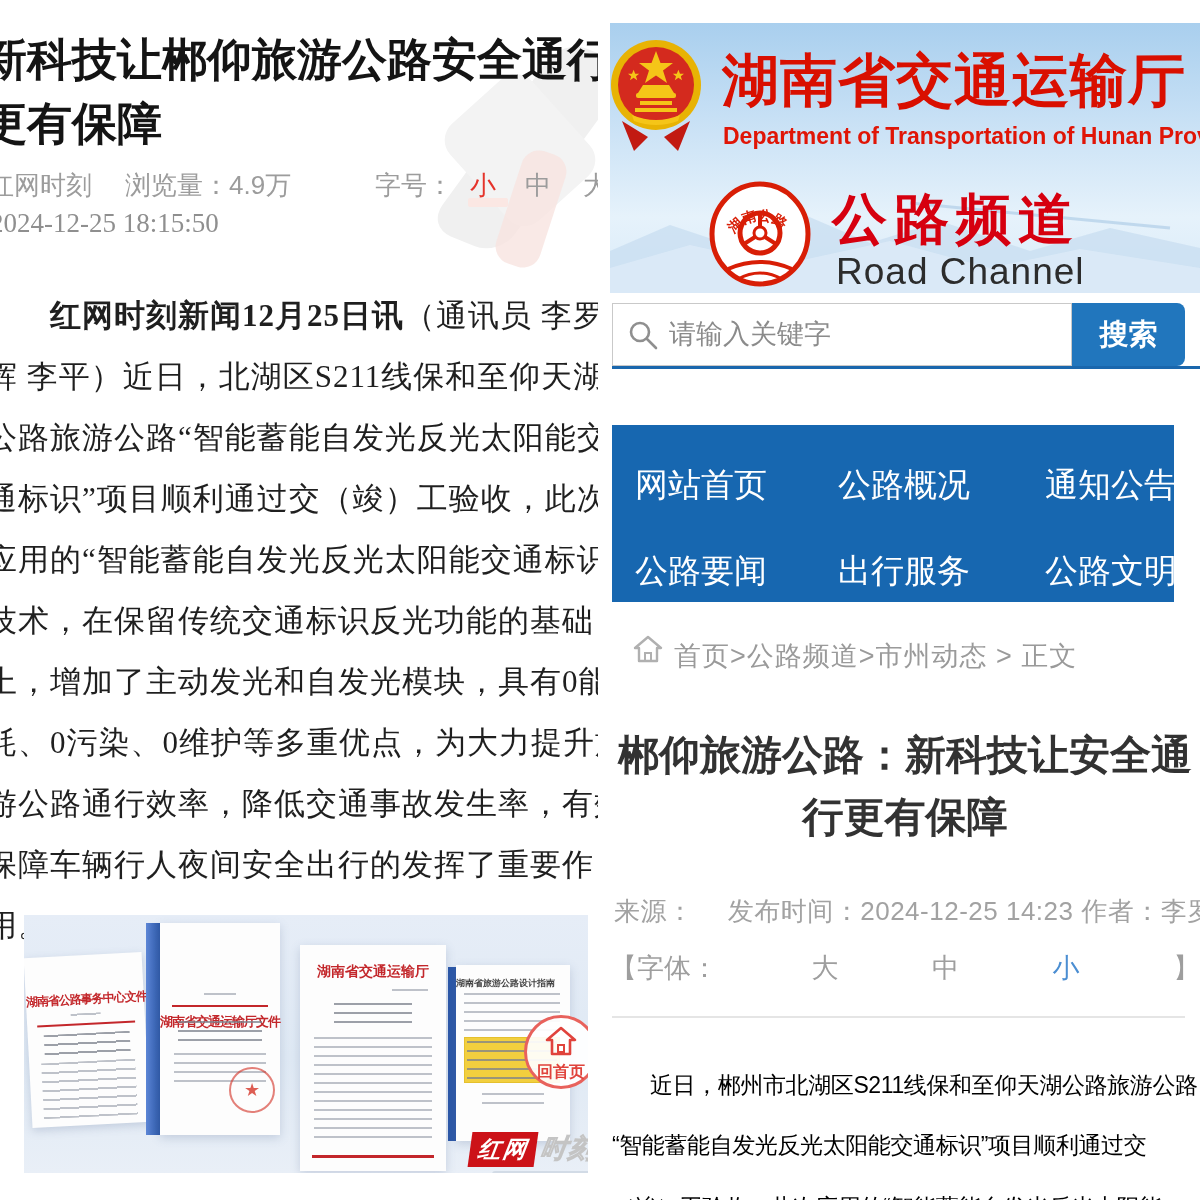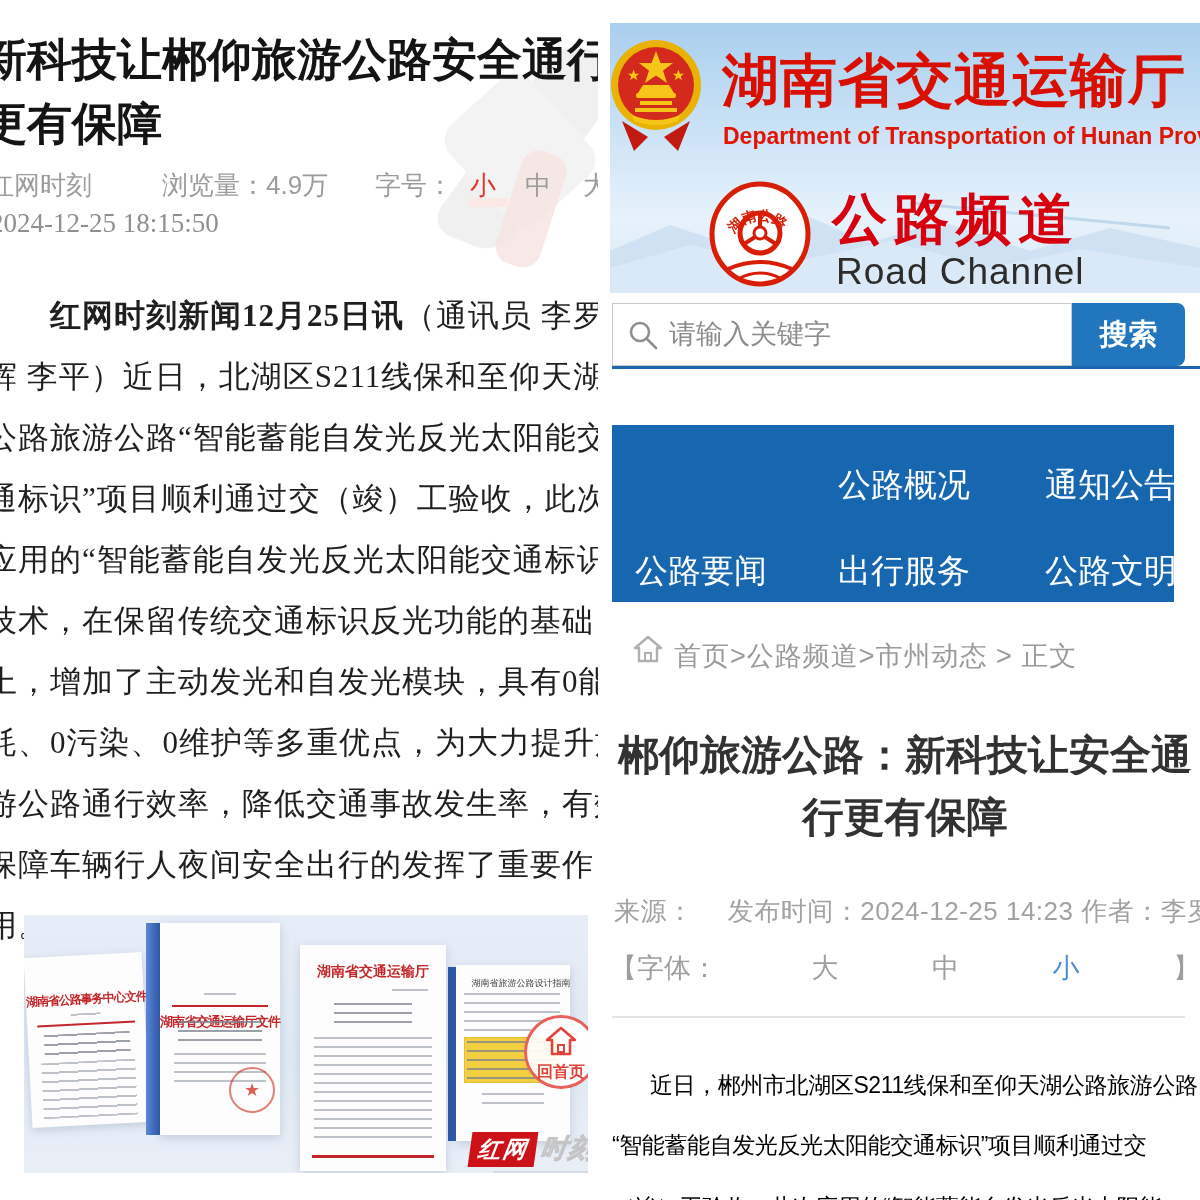--- a/index.html
+++ b/index.html
@@ -18,21 +18,21 @@
            font-family:"Liberation Serif","DejaVu Serif",serif; }
   .lead { font-weight:bold; }
   .fs-small { color:#e5332a; }
   .fs-underline { position:absolute; left:468px; top:198px; width:40px; height:9px; background:#fbe7e3; border-radius:2px; }
 
   
   #montage { position:absolute; left:24px; top:915px; width:564px; height:258px; overflow:hidden;
              background:linear-gradient(180deg,#e6edf7 0%,#dfe9f4 55%,#e9eff7 100%); }
   .doc { position:absolute; background:#fdfdfd; box-shadow:0 3px 9px rgba(90,110,150,.25); }
   .doc-title-red { position:absolute; width:100%; text-align:center; color:#c3272b; font-weight:bold; white-space:nowrap; }
-  .doc-title-dark { position:absolute; width:100%; text-align:center; color:#444; font-weight:normal; white-space:nowrap;margin-left:8px; }
+  .doc-title-dark { position:absolute; width:100%; text-align:left; color:#444; font-weight:bold; white-space:nowrap; }
   .rule-red { position:absolute; background:#c3272b; height:2px; }
   .microlines { position:absolute; background:repeating-linear-gradient(180deg,#a9aeb8 0,#a9aeb8 2px,transparent 2px,transparent 9px); opacity:.75; }
   .microlines.dark { background:repeating-linear-gradient(180deg,#7c818c 0,#7c818c 2px,transparent 2px,transparent 9px); }
   .spine { position:absolute; background:linear-gradient(90deg,#5d86d6,#2b57a7); }
   .stamp { position:absolute; width:46px; height:46px; border:2px solid rgba(212,52,40,.62); border-radius:50%;
            display:flex; align-items:center; justify-content:center; color:rgba(212,52,40,.8); font-size:18px; }
   .hl-yellow { position:absolute; background:#f2cf3e;
            box-shadow:inset 0 0 0 1px rgba(210,170,20,.4); }
   #back-home-badge { position:absolute; left:500px; top:100px; width:74px; height:74px; border-radius:50%;
            background:rgba(255,255,255,.93); border:3px solid #e8625c; text-align:center; }
@@ -79,21 +79,21 @@
 <div id="left-page">
 
   <div class="wm" style="left:492px;top:35px;width:78px;height:225px;background:#f0f0f0;transform:rotate(22deg) skewX(-14deg);border-radius:26px;"></div>
   <div class="wm" style="left:455px;top:95px;width:130px;height:110px;background:#f3f3f3;transform:rotate(48deg);border-radius:22px;"></div>
   <div class="wm" style="left:508px;top:150px;width:46px;height:118px;background:#f7e4e0;transform:rotate(18deg);border-radius:18px;opacity:.8;"></div>
 
   <div class="l-title" style="top:30px;">新科技让郴仰旅游公路安全通行</div>
   <div class="l-title" style="top:94px;">更有保障</div>
 
   <div class="l-meta" style="left:-12px;">红网时刻</div>
-  <div class="l-meta" style="left:125px;margin-left:37px;">浏览量：4.9万</div>
+  <div class="l-meta" style="left:125px;">浏览量：4.9万</div>
   <div class="l-meta" style="left:375px;">字号：</div>
   <div class="l-meta fs-small" style="left:470px;">小</div>
   <div class="fs-underline"></div>
   <div class="l-meta" style="left:525px;">中</div>
   <div class="l-meta" style="left:583px;">大</div>
 
   <div class="l-date">2024-12-25 18:15:50</div>
 
   <div class="lbody" style="top:295px;padding-left:64px;"><span class="lead">红网时刻新闻12月25日讯</span><span>（通讯员 李罗辉</span></div>
   <div class="lbody" style="top:356px;">辉 李平）近日，北湖区S211线保和至仰天湖</div>
@@ -211,20 +211,21 @@
       <svg class="abs" style="left:14px;top:15px;" width="32" height="32" viewBox="0 0 32 32">
         <circle cx="13" cy="13" r="9" fill="none" stroke="#8f8f8f" stroke-width="2.6"></circle>
         <line x1="20" y1="20" x2="29" y2="29" stroke="#8f8f8f" stroke-width="2.6" stroke-linecap="round"></line>
       </svg>
       <input id="search-input" type="text" placeholder="请输入关键字" style="">
     </div>
     <button id="search-btn">搜索</button>
   </div>
 
   <div id="nav-panel">
+    <div class="nav-item" style="left:23px;top:38px;">网站首页</div>
     <div class="nav-item" style="left:226px;top:38px;">公路概况</div>
     <div class="nav-item" style="left:433px;top:38px;">通知公告</div>
     <div class="nav-item" style="left:23px;top:124px;">公路要闻</div>
     <div class="nav-item" style="left:433px;top:124px;">公路文明</div>
     <div class="nav-item" style="left:226px;top:124px;">出行服务</div>
   </div>
 
   <svg class="abs" style="left:22px;top:634px;" width="32" height="30" viewBox="0 0 32 30">
     <path d="M16 3 L29 14 L25 14 L25 27 L7 27 L7 14 L3 14 Z" fill="none" stroke="#b0b0b0" stroke-width="2.4" stroke-linejoin="round"></path>
     <rect x="13" y="19" width="6" height="8" fill="none" stroke="#b0b0b0" stroke-width="2"></rect>

